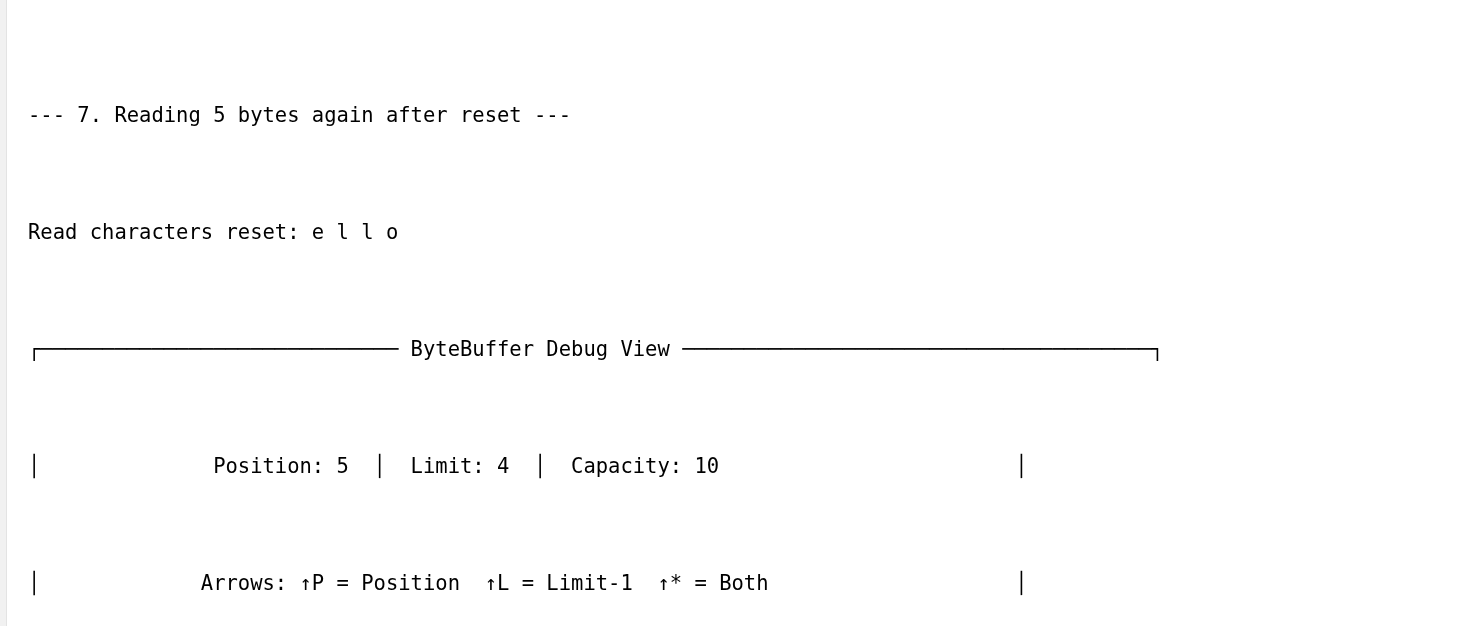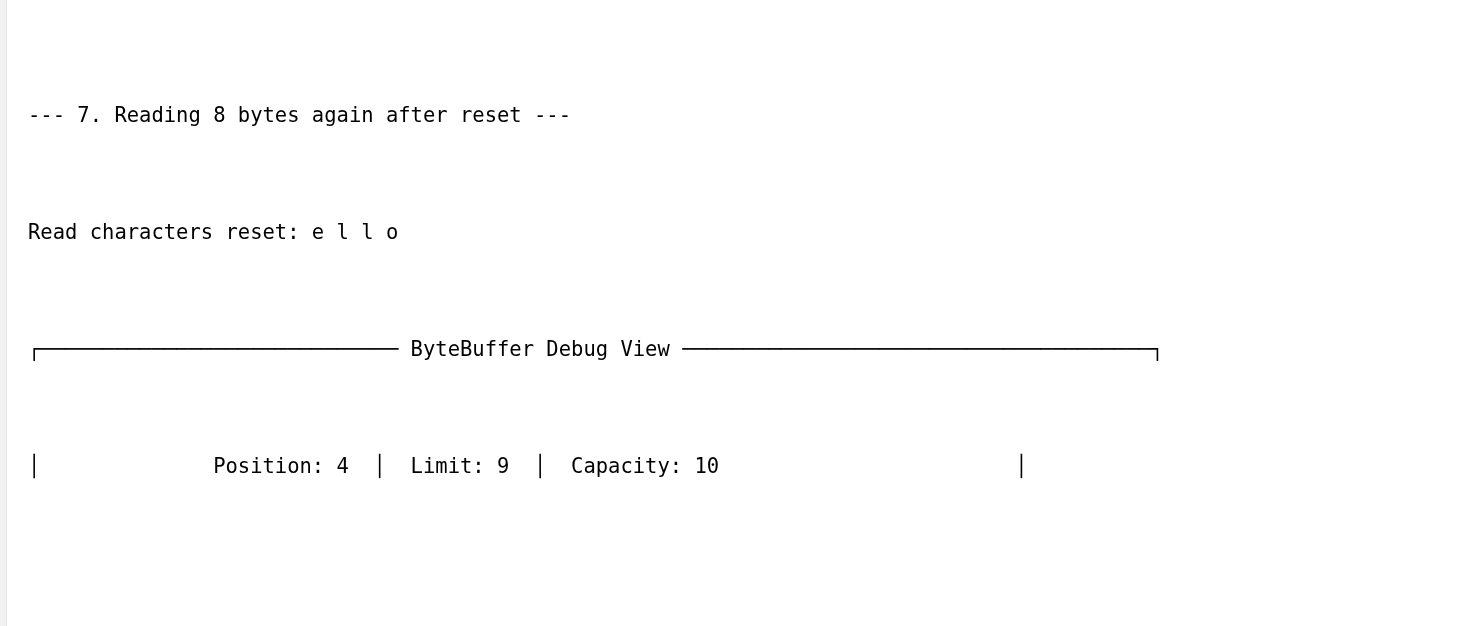--- a/index.html
+++ b/index.html
@@ -51,24 +51,25 @@
   }
 </style>
 </head>
 <body>
 
 <div id="console-root">
 
   <div class="left-gutter"></div>
 
   <div class="console-output">
-    <div class="line">--- 7. Reading 8 bytes again after reset ---</div>
+    <div class="line">--- 7. Reading 5 bytes again after reset ---</div>
     <div class="line">Read characters reset: e l l o</div>
     <div class="line">┌───────────────────────────── ByteBuffer Debug View ──────────────────────────────────────┐</div>
-    <div class="line">│              Position: 4  │  Limit: 9  │  Capacity: 10                        │</div>
+    <div class="line">│              Position: 5  │  Limit: 4  │  Capacity: 10                        │</div>
+    <div class="line">│             Arrows: ↑P = Position  ↑L = Limit-1  ↑* = Both                    │</div>
     
     
     
     
     
     
     
     
     
     

